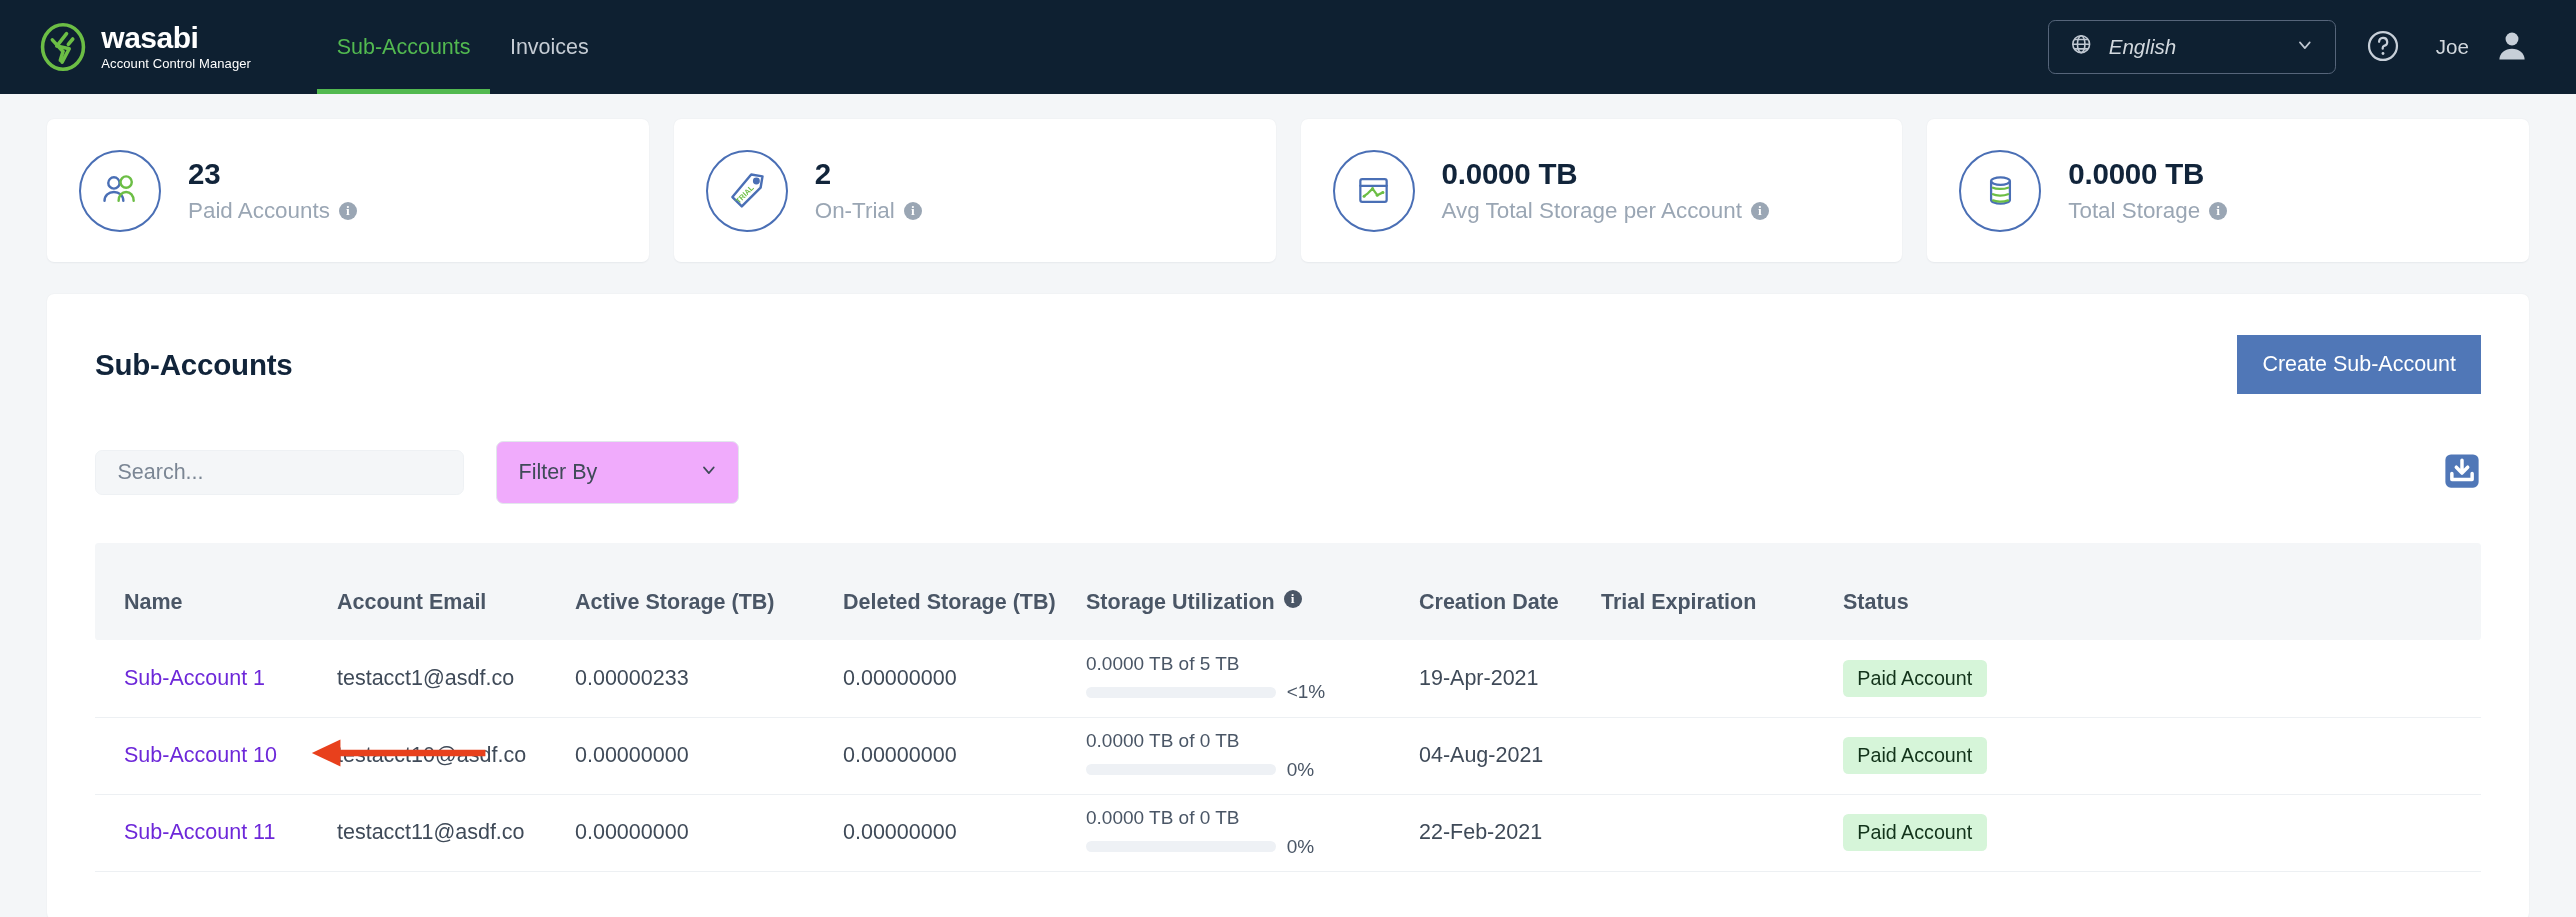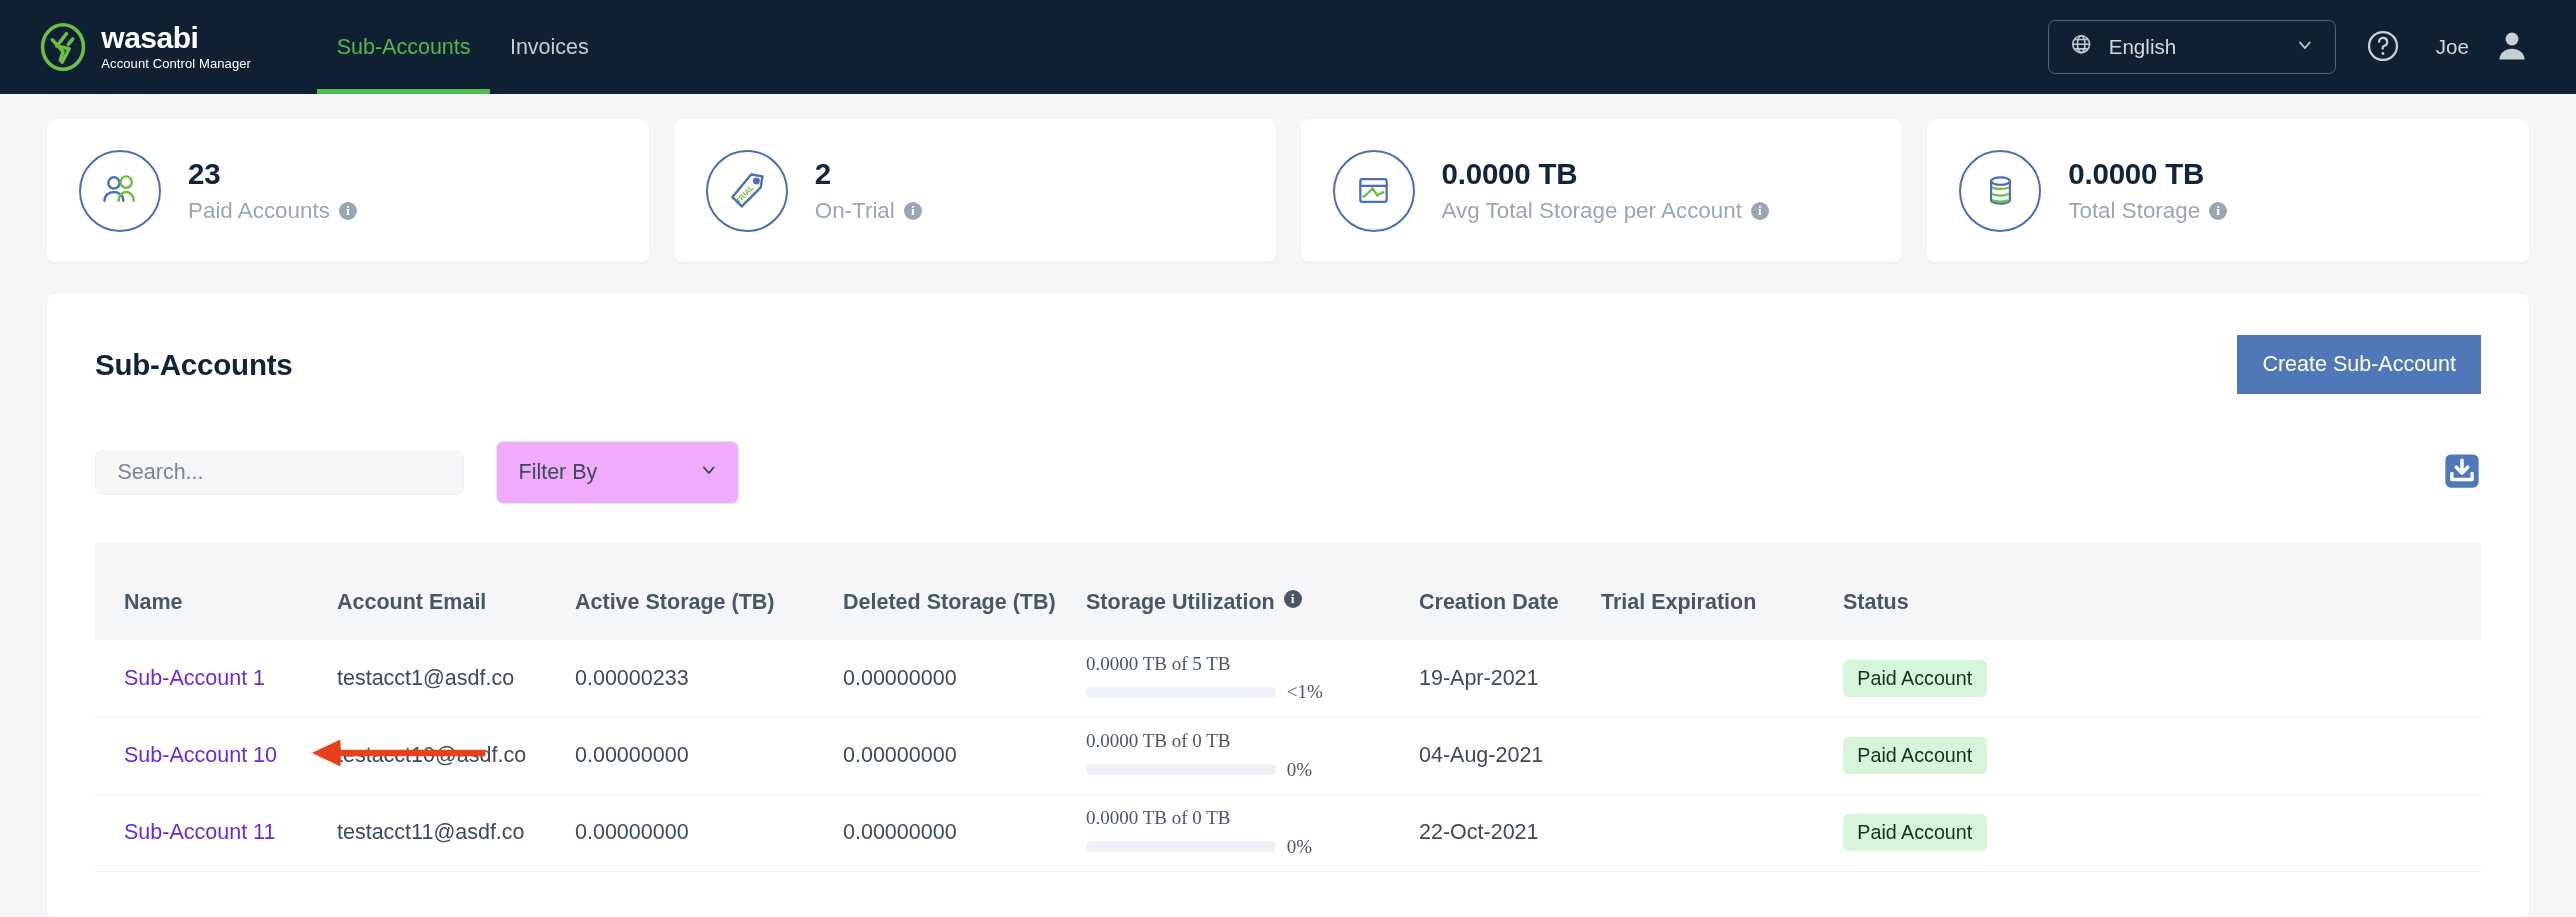--- a/index.html
+++ b/index.html
@@ -70,21 +70,21 @@
     gap: 16px;
     border: 0.9px solid #56657a;
     border-radius: 7.2px;
     height: 54px;
     padding: 0 19.7px 0 21.5px;
     color: #d2d8de;
     font-size: 20.6px;
     cursor: pointer;
     min-width: 288px;
   }
-  .lang-label { flex: 1; }
+  .lang-label { flex: 1; font-style: italic; }
   .help-btn {
     margin-left: 27px;
     width: 41px; height: 41px;
     display: flex; align-items: center; justify-content: center;
     cursor: pointer;
   }
   .user-name {
     margin-left: 32px;
     color: #d2d8de;
     font-size: 20.6px;
@@ -252,21 +252,21 @@
   }
   tbody td:first-child { padding-left: 29px; }
   .acct-link {
     color: #6d28d9;
     font-weight: 400;
     cursor: pointer;
     text-decoration: none;
   }
   .name-cell { display: flex; align-items: center; position: relative; }
 
-  .util-cell { padding-right: 30px; font-family: Liberation Serif, serif; }
+  .util-cell { padding-right: 30px; }
   .util-top { font-size: 19px; color: #4a5666; margin-bottom: 6.3px; }
   .util-row { display: flex; align-items: center; gap: 10.7px; }
   .util-bar {
     flex: 1;
     height: 10.7px;
     background: #eef1f5;
     border-radius: 5.4px;
     max-width: 190px;
     position: relative;
     overflow: hidden;
@@ -600,21 +600,21 @@
           <td>0.00000000</td>
           <td class="util-cell">
             <div class="util-top">0.0000 TB of 0 TB</div>
             <div class="util-row">
               <div class="util-bar">
                 <div class="util-fill" style="width:0%"></div>
               </div>
               <div class="util-pct">0%</div>
             </div>
           </td>
-          <td>22-Oct-2021</td>
+          <td>22-Feb-2021</td>
           <td></td>
           <td>
             <span class="badge">Paid Account</span>
           </td>
         </tr>
 
       </tbody>
     </table>
   </div>
 

